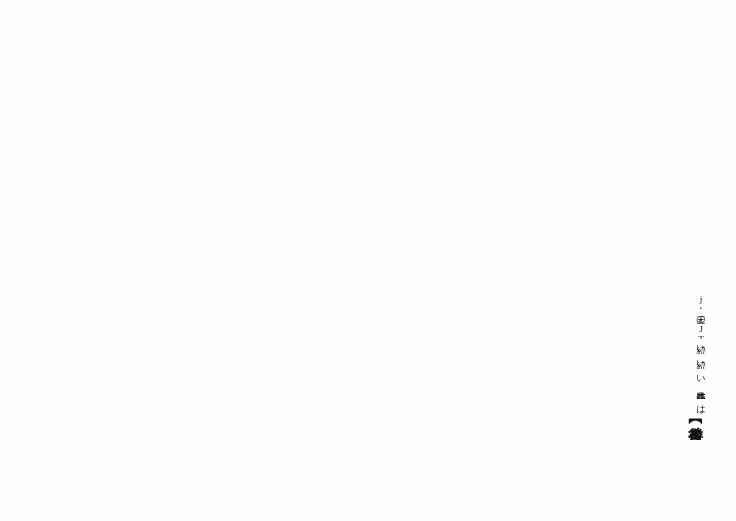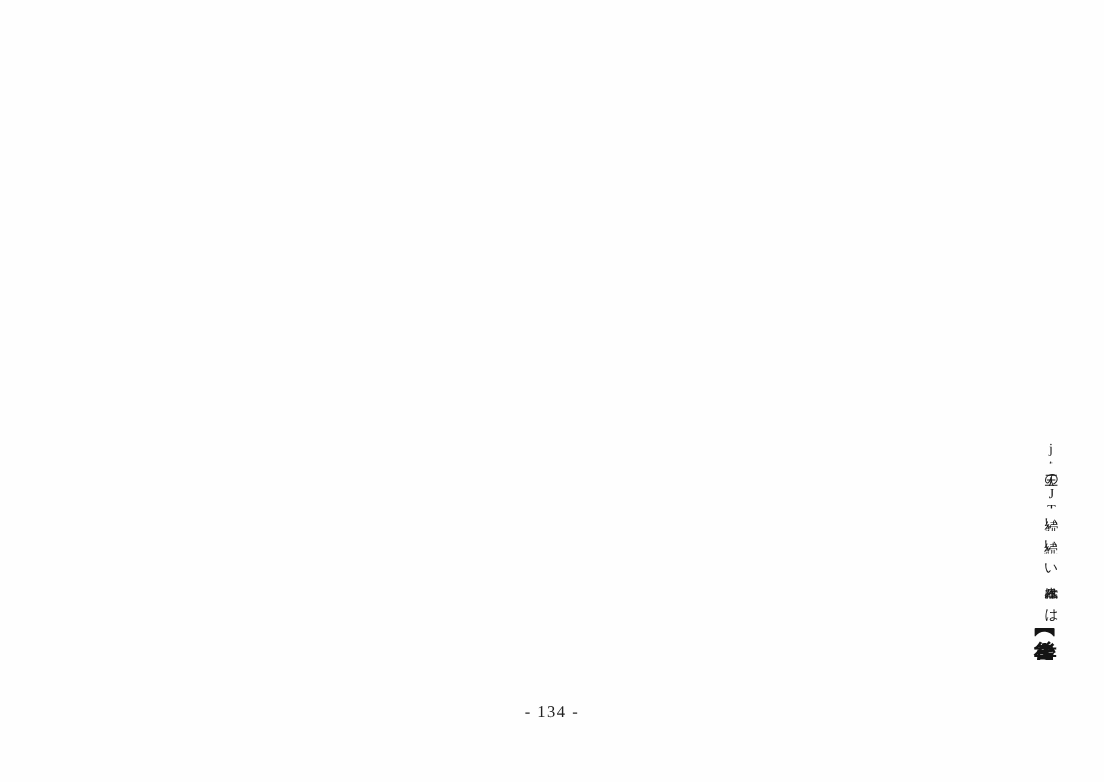--- a/index.html
+++ b/index.html
@@ -88,15 +88,14 @@
     <div class="col">はじめましての方もそうでない方も、本作品をご愛読頂き、誠にありがとうございます！</div>
     <div class="col">本作品は昨年の六月頃から作り始めて、もう今年の二月末……八カ月らいかかっています。日常でも結構この制作に時間を費やしました。楽しんで頂けたなら嬉しい限りです。初めてとしてはやはり読者のコメントが一番の宝物であるので、アンケートページ（http://img.imgbbs.jp/myweb/）を作っています。宜しければ、一言コメントをお願いします。次回作への原動力となります。本作品やテストへの感想を楽しみに待っています！</div>
     <div class="col">いろいろ書かせて頂いたいい、ことはあるましたが本作品を作るにあたってほほすべてのキャラクター、タイトルロゴ、サークル ニコmera のロゴをデザインして頂きました。考えてみたら大変な感謝をさせて頂き、おまけコーナーの私の絵を見て頂いたかるとおり、元々絵を描くのは苦手でしたので、可愛くていいキャラが上がってくれば、この同人を作る手段になりつつあったでしょう。ありがとうございます！</div>
     <div class="col">続いて、ゲストの皆様方について。ゲストは草集をかけたら、お願いしたりして、フルカラーの方の合作の入ったオリジナル獣化絵を描いて頂きました。最初にイラストを頂いたのはゴウさんで、女の子がアメリカに変身する絵だそうで、てっきり虎系かと思っていましたw。ゴウさんの絵を眺めているといろいろ妄想が働いて、ドキドキさせられました。ありがとうございます！</div>
     <div class="col">続いてイラストを頂いたのは八胤、雅さん。男の娘がタヌキに変身する絵です。雅さんは、良い表情の絵が描けた事がきっかけで仲良くなり、今回テスト参加しても頂けなく、私も感謝しました。そして、イラストが上手、強い、こだわりも私もヒマクトに。しかし、失敗の出せれないアナログで、デジタルではの表現方法もばら的にないといけないと思いました。ありがとうございます！</div>
     <div class="col">JTISKIN さんのＴＦ絵は、レアな視点から連続な事きっかけで仲良くなり、今回テスト参加しても頂けなく、私も感謝しました。そして、イラストが上手、強い、こだわりも私もヒマクトに。しかし、失敗の出せれないアナログで、デジタルでは表現できこといろいろ教えて頂きました。是非拡大してご覧下さい。また男の娘の獣化もいいなあと思う嬉しい素材を、絶妙なバランスで見事に表現されているに思います、ありがとうございます！</div>
     <div class="col">三人のゲストの方々、どの方も独自の作風で、素晴らしい獣化絵を描いて頂きました。普段は獣化絵を描かれていない方々ですが、またゲスト参加して下さるよう、宜しくお願い致します。</div>
     <div class="col">jtiskin さん、アメリカの方です。私がネット上でオリジナル獣化絵を描いている時に、フレットと変身して、じっくり絵です。ペットに一匹飼われているようですね。獣化絵の絵柄株にである愛身過程が驚きました。仕事の合間に描いて頂いたものなので、とても感謝です。</div>
   </div>
 
-  <div class="page-number">- 134 -</div>
 
 </div>
 
 </body></html>

